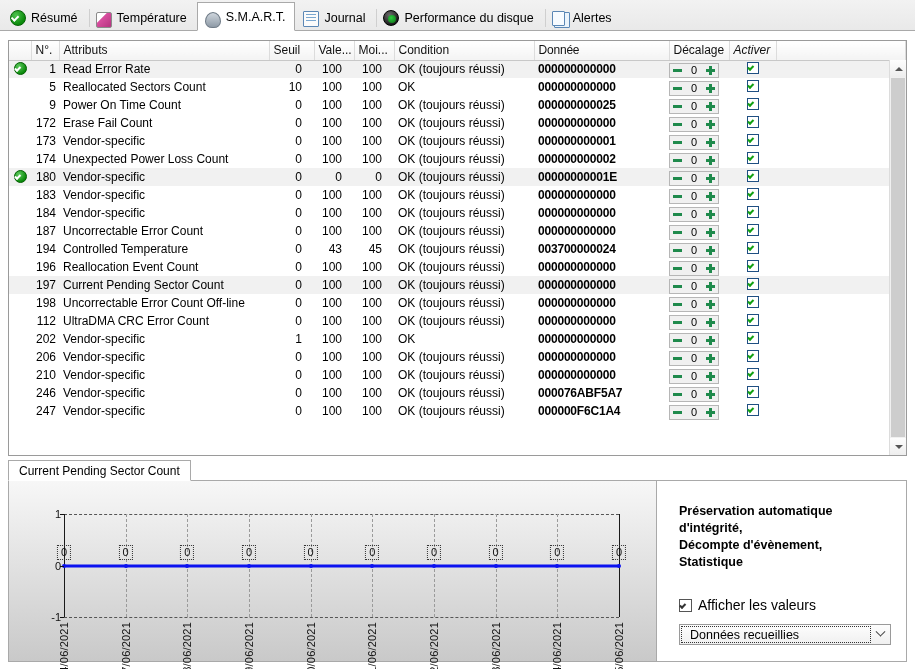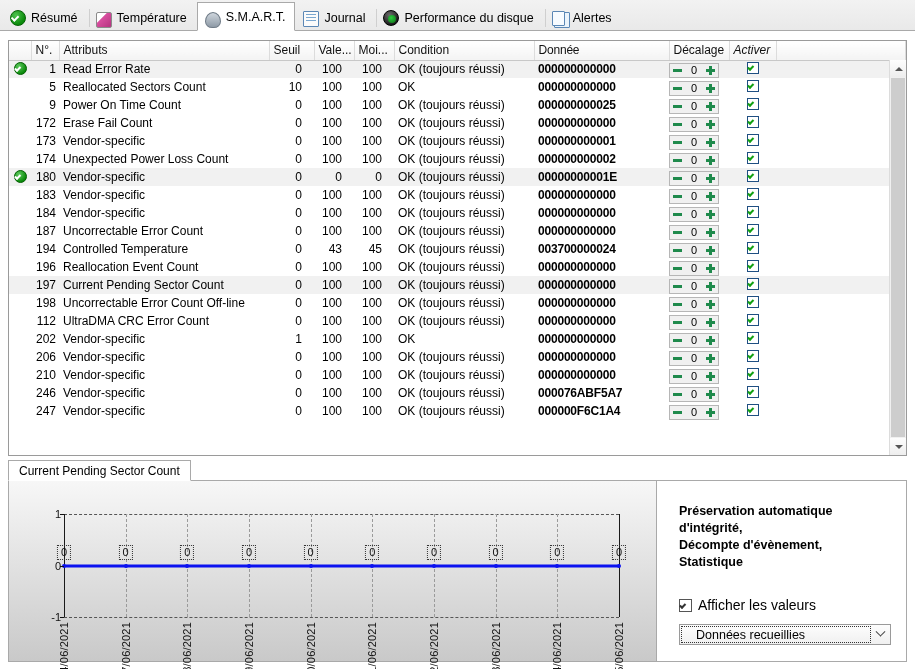--- a/index.html
+++ b/index.html
@@ -156,21 +156,21 @@
   
   #sidepanel { flex:1; position:relative; background:#fff; padding:22px 18px 0 22px; }
   #sidetitle { font-weight:bold; font-size:12.5px; line-height:17px; }
   #showvals { margin-top:26px; display:flex; align-items:center; gap:6px; font-size:14px;}
   .cb2 { width:13px; height:13px; border:1px solid #555; background:#fff; display:inline-block; position:relative; flex:none;}
   .cb2::after { content:""; position:absolute; left:2px; top:5px; width:4px; height:2px;
       border-left:2px solid #333; border-bottom:2px solid #333; transform:rotate(-45deg); transform-origin:left bottom;}
   #combo { position:absolute; left:22px; bottom:16px; width:212px; height:21px;
            border:1px solid #9a9a9a; background:linear-gradient(#fdfdfd,#f0f0f0);
            display:flex; align-items:center; font-size:12.5px; }
-  #combotext { flex:1; padding-left:14px; border:1px dotted #333; height:17px; margin:1px 0 1px 1px; line-height:16px;}
+  #combotext { flex:1; padding-left:8px; border:1px dotted #333; height:17px; margin:1px 0 1px 1px; line-height:16px;}
   #comboarrow { width:19px; display:flex; align-items:center; justify-content:center; }
   #comboarrow i { display:block; width:7px; height:7px; border-right:1.6px solid #444; border-bottom:1.6px solid #444;
                   transform:rotate(45deg) translate(-2px,-2px); }
 </style>
 </head>
 <body>
 
 <div id="tabbar">
     <div class="tab">
       <span class="ico ico-summary"></span>

